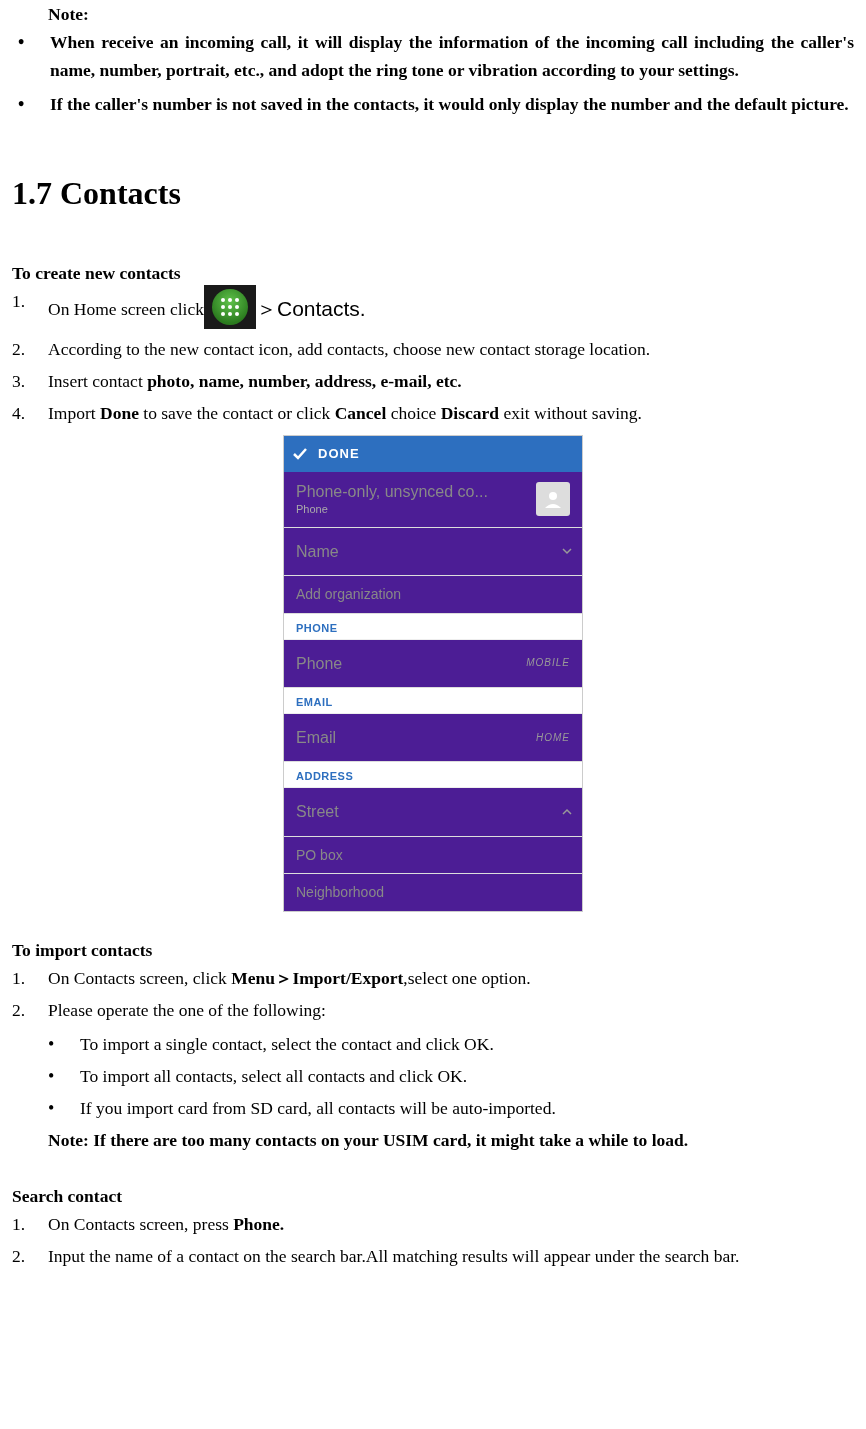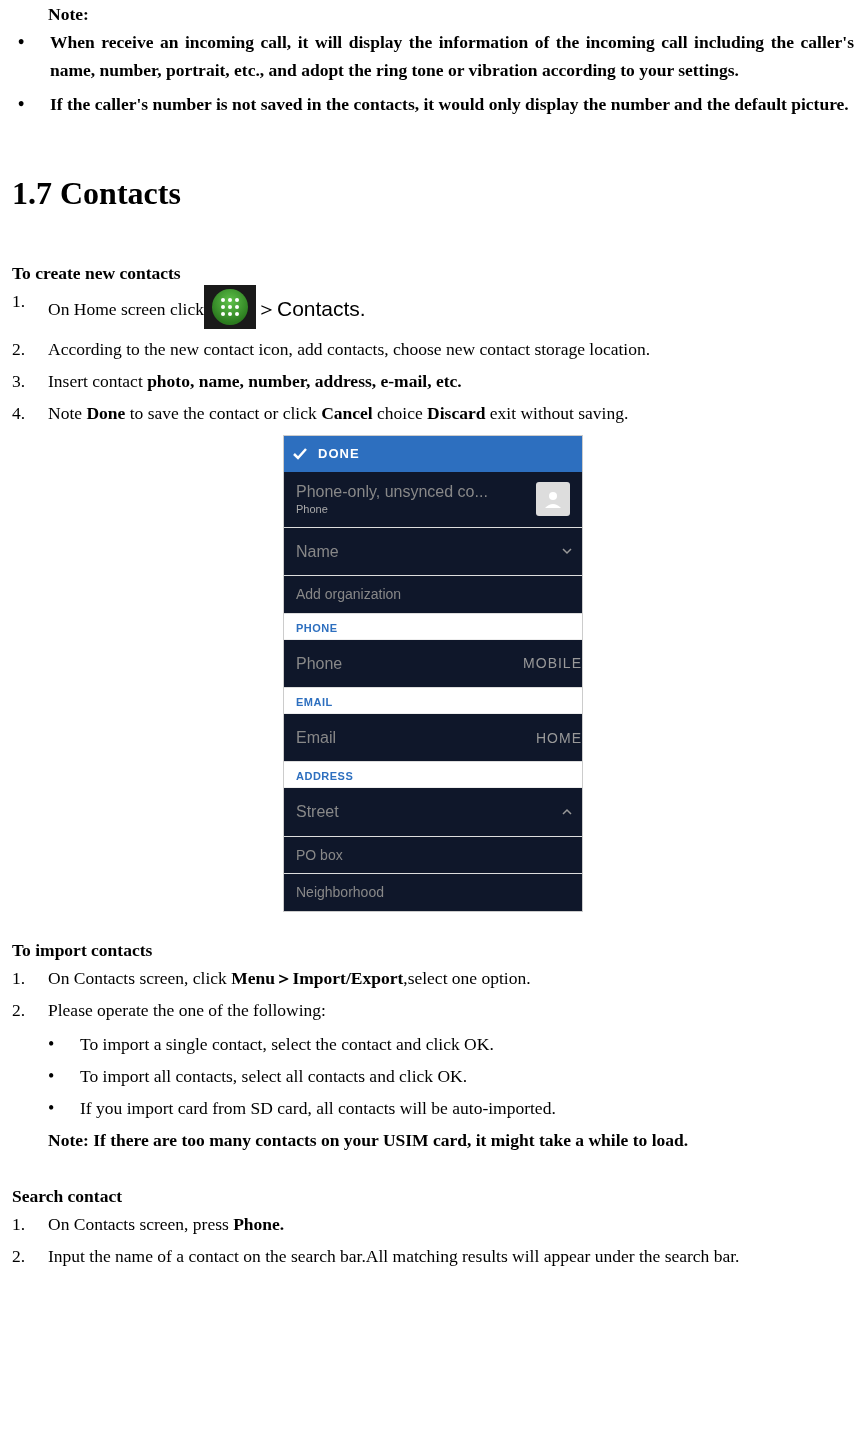--- a/index.html
+++ b/index.html
@@ -58,36 +58,37 @@
       background: #2d6fbf;
       height: 36px;
       display: flex;
       align-items: center;
       padding: 0 8px;
       color: #fff;
     }
     .phone-topbar .check { width: 16px; height: 16px; margin-right: 10px; }
     .phone-topbar .done { font-weight: bold; letter-spacing: 1px; font-size: 13px; }
     .phone-row {
-      background: #0f172a;
+      background: #4c1d95;
       border-bottom: 1px solid #ddd;
       padding: 10px 12px;
       position: relative;
       min-height: 20px;
     }
     .phone-row.tall { padding: 14px 12px; }
     .phone-row .sub { font-size: 11px; color: #aaa; margin-top: 2px; }
     .phone-row .right-label {
       position: absolute;
-      right: 0;
+      right: 12px;
       top: 50%;
       transform: translateY(-50%);
-      font-size: 14px;
+      font-size: 10px;
       color: #999;
       letter-spacing: 1px;
+      font-style: italic;
     }
     .phone-row .chev {
       position: absolute;
       right: 10px;
       top: 50%;
       transform: translateY(-50%);
       width: 10px;
       height: 10px;
     }
     .phone-row .main { color: #888; font-size: 16px; }
@@ -179,21 +180,21 @@
   <li>
     <span class="num">2.</span>
     <span>According to the new contact icon, add contacts, choose new contact storage location.</span>
   </li>
   <li>
     <span class="num">3.</span>
     <span>Insert contact </span><span class="strong">photo, name, number, address, e-mail, etc.</span>
   </li>
   <li>
     <span class="num">4.</span>
-    <span>Note </span><span class="strong">Done</span><span> to save the contact or click </span><span class="strong">Cancel</span><span> choice </span><span class="strong">Discard</span><span> exit without saving.</span>
+    <span>Import </span><span class="strong">Done</span><span> to save the contact or click </span><span class="strong">Cancel</span><span> choice </span><span class="strong">Discard</span><span> exit without saving.</span>
   </li>
 </ol>
 
 
 <div class="phone-ui">
   <div class="phone-topbar">
     <svg class="check" viewBox="0 0 16 16">
       <polyline points="2,8 6,12 14,3" fill="none" stroke="#fff" stroke-width="2.5"></polyline>
     </svg>
     <span class="done">DONE</span>

